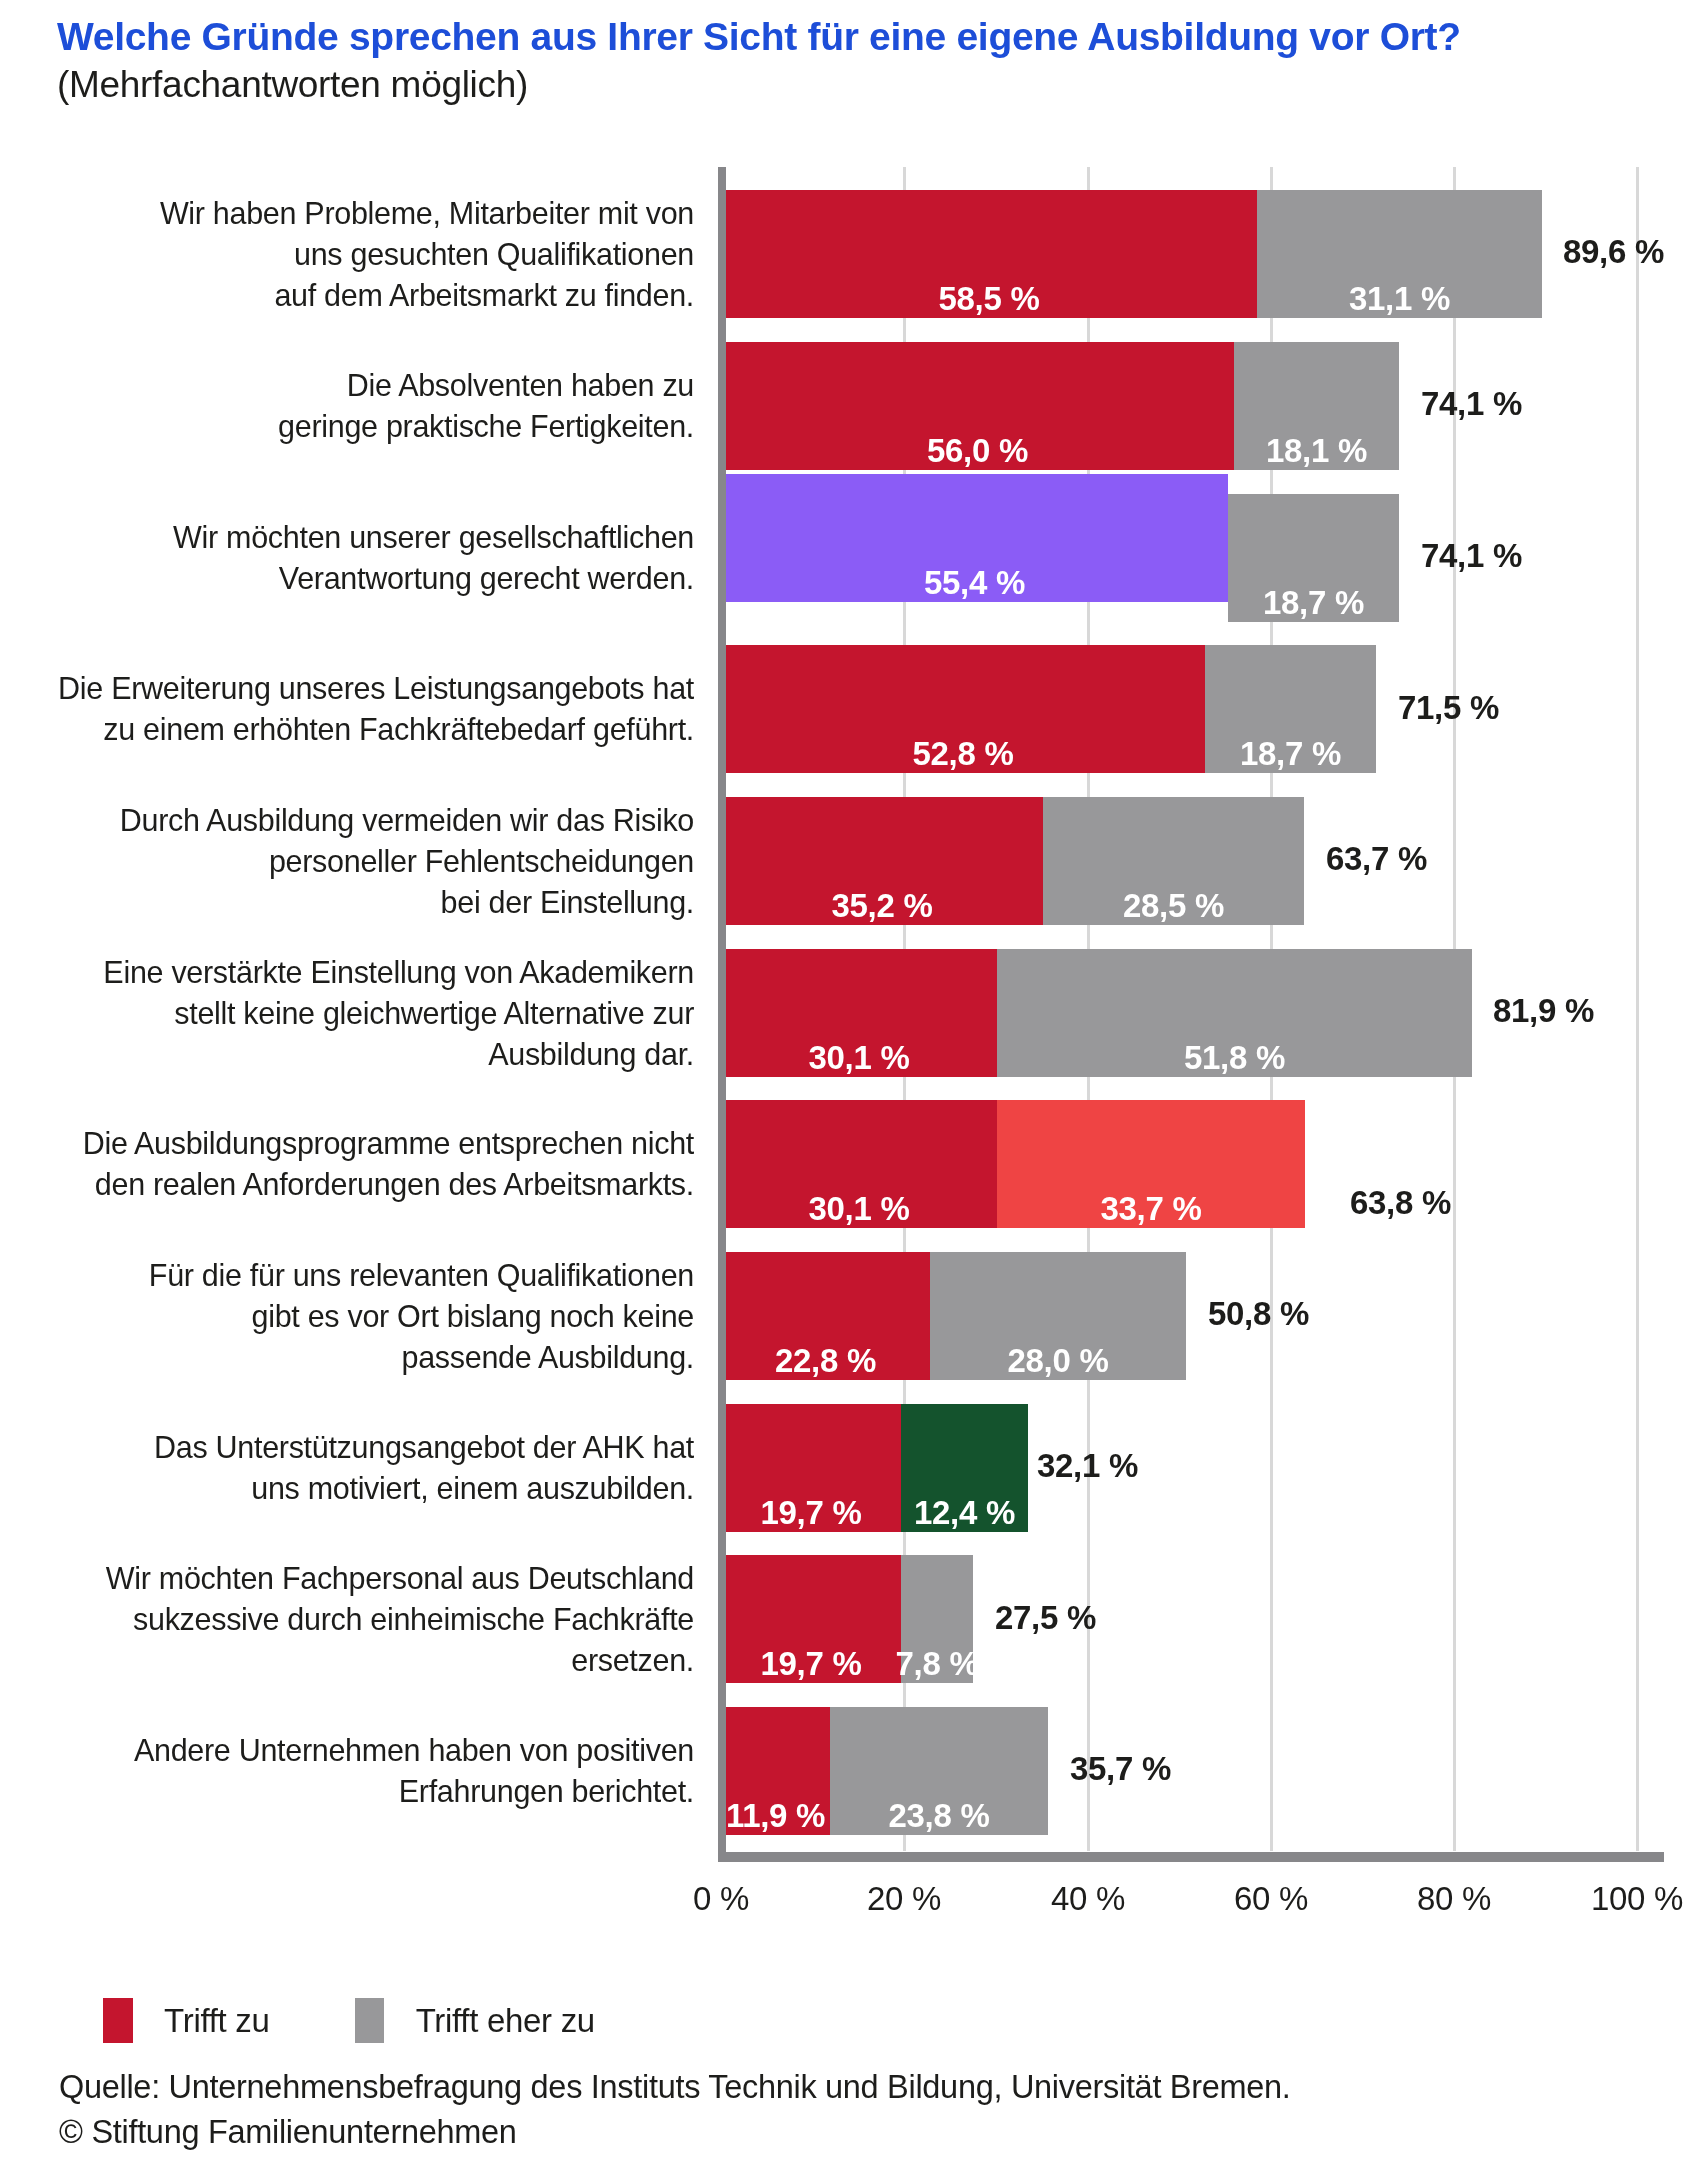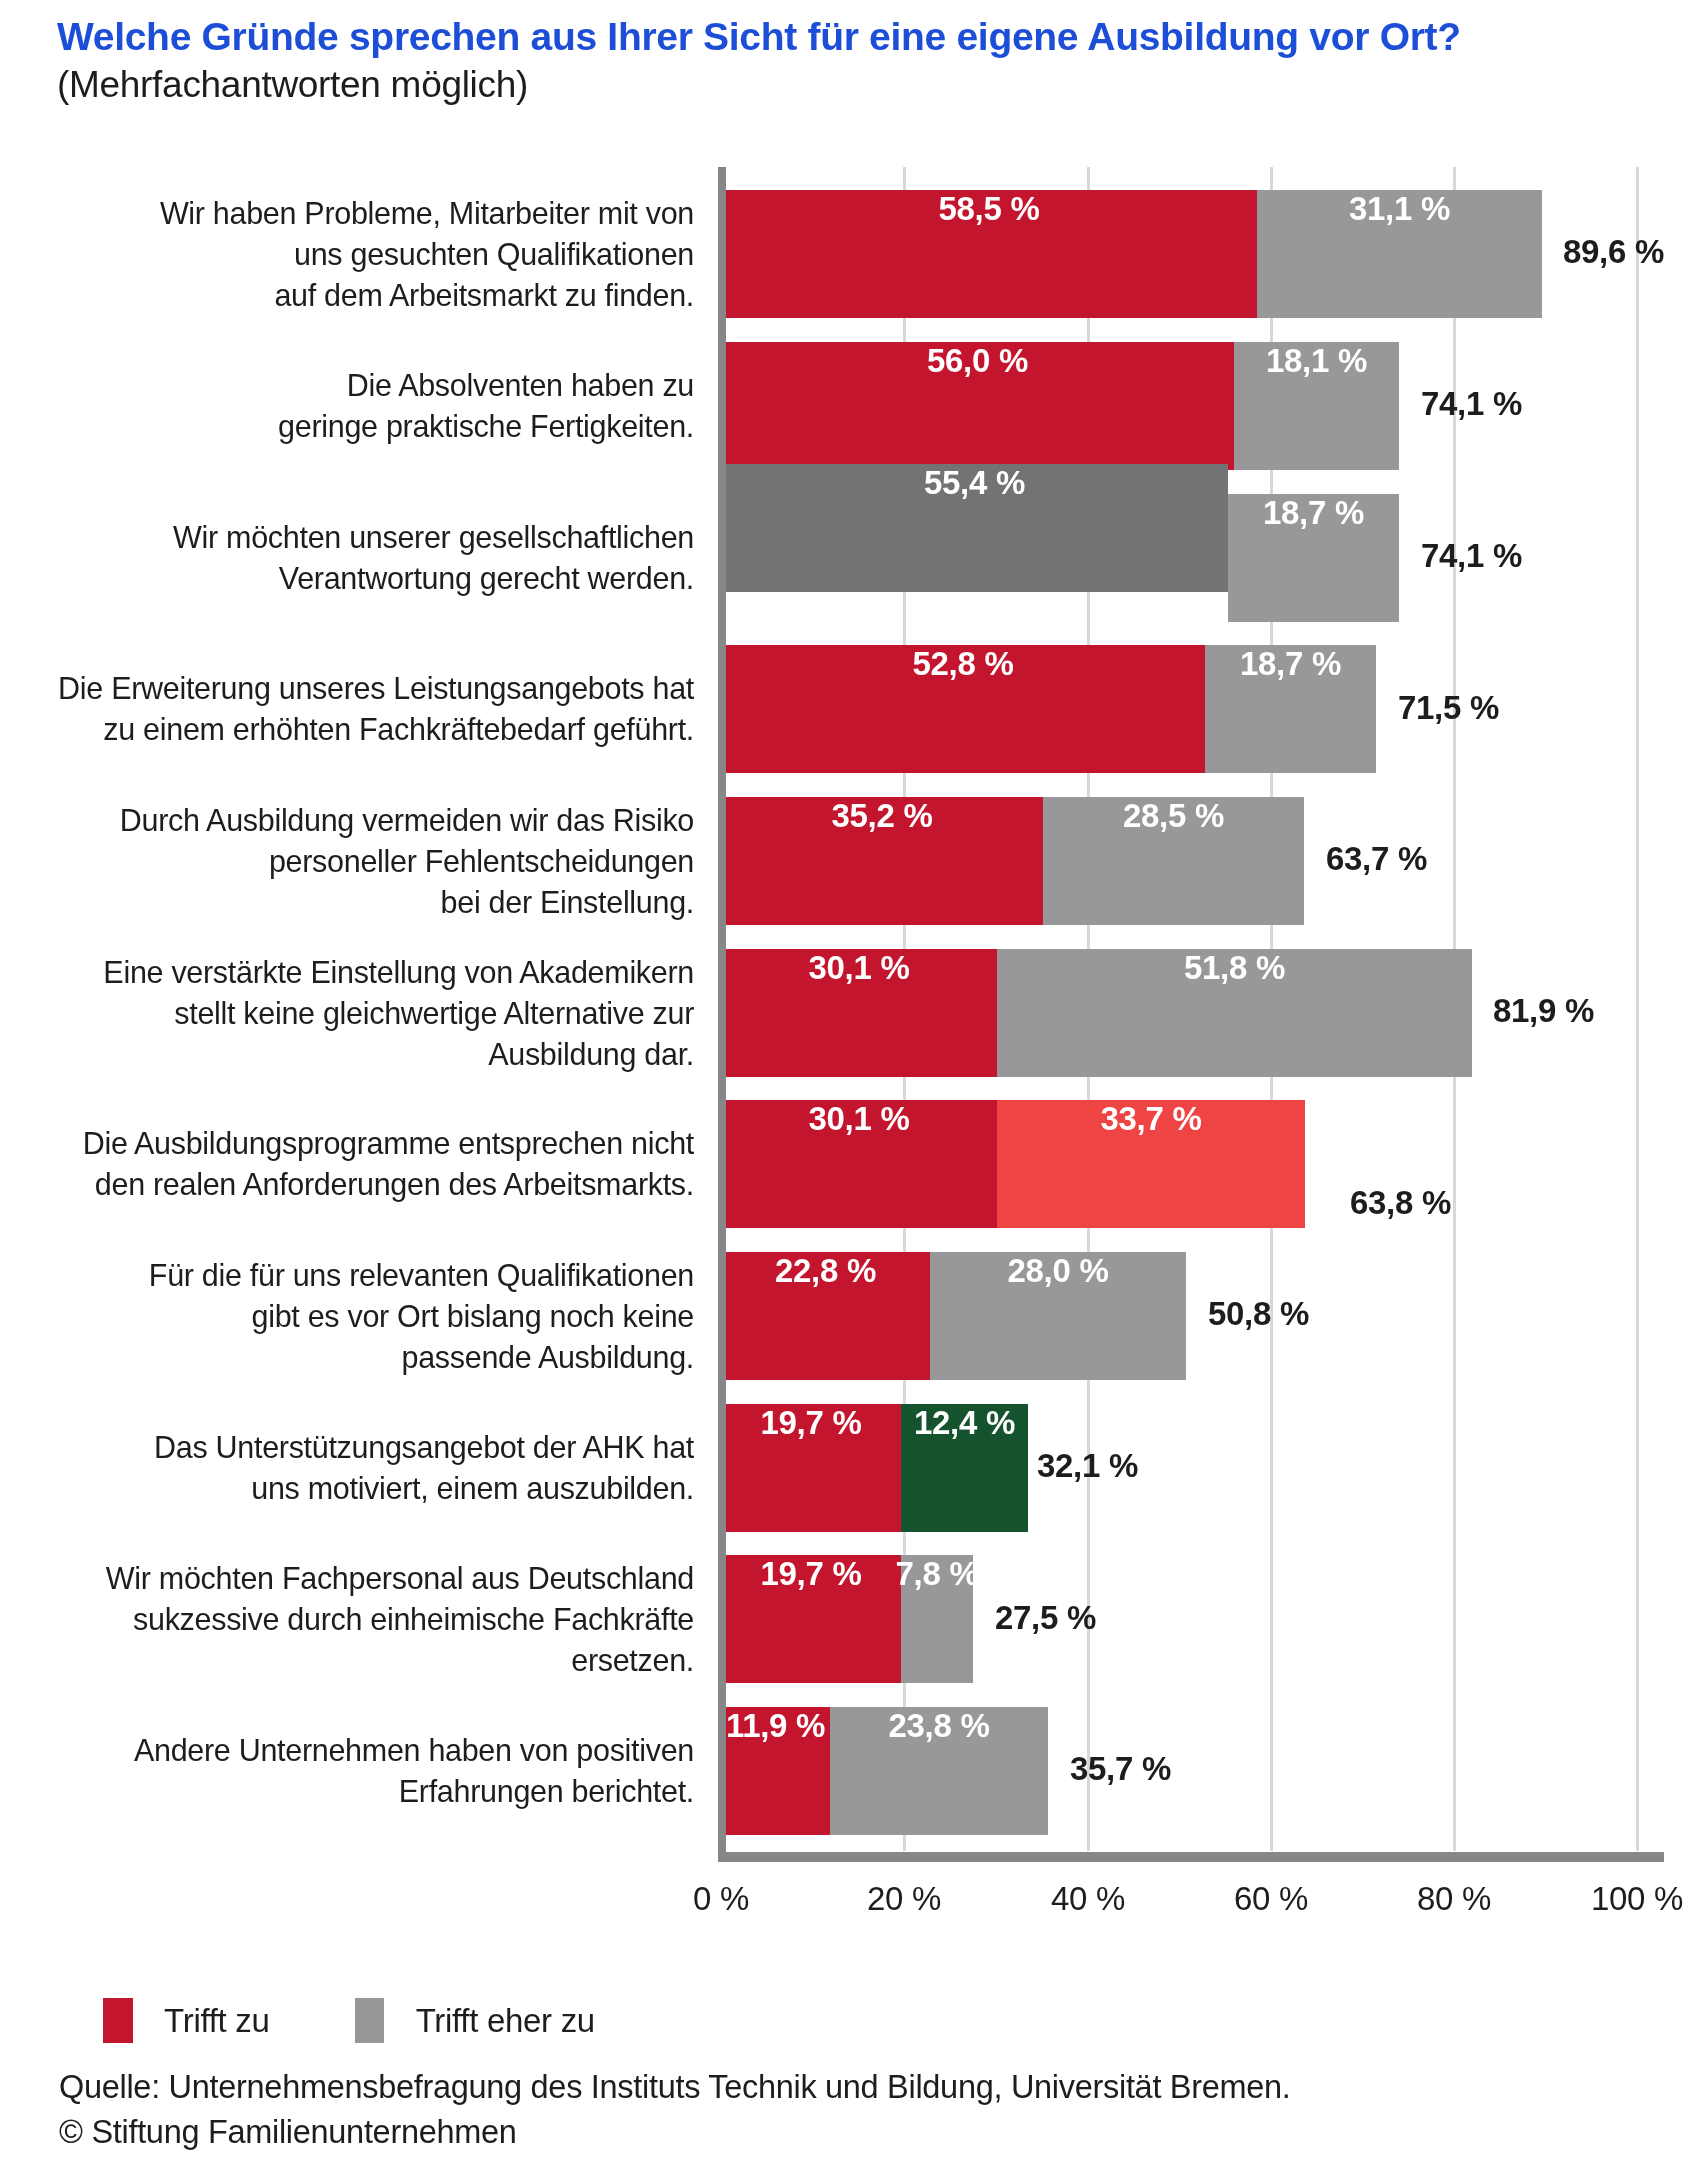--- a/index.html
+++ b/index.html
@@ -15,21 +15,21 @@
   .gridline{position:absolute;width:3px;z-index:0;}
   .axis-y{position:absolute;z-index:3;}
   .axis-x{position:absolute;z-index:3;}
 
   .rowlabel{
     position:absolute;display:flex;flex-direction:column;justify-content:center;
     align-items:flex-end;text-align:right;font-size:30.5px;line-height:41px;z-index:1;
   }
   .rowlabel div{white-space:nowrap;}
 
-  .seg{position:absolute;display:flex;align-items:flex-start;justify-content:center;z-index:2;}
+  .seg{position:absolute;display:flex;align-items:flex-end;justify-content:center;z-index:2;}
   .seg .val{color:#ffffff;font-weight:700;font-size:33px;white-space:nowrap;}
 
   .total{position:absolute;font-weight:700;font-size:33px;white-space:nowrap;z-index:2;color:#1d1d1b;}
 
   .tick{position:absolute;transform:translateX(-50%);font-size:33px;white-space:nowrap;color:#1d1d1b;}
 
   .legend{position:absolute;left:59px;top:1998px;display:flex;align-items:center;z-index:1;margin-left:44px;}
   .swatch{display:inline-block;width:29.6px;height:45px;}
   .legend-label{font-size:33px;margin-left:31.5px;white-space:nowrap;}
   .legend-gap{display:inline-block;width:85px;}
@@ -59,21 +59,21 @@
       </div>
       <div class="seg" style="left: 1257px; top: 190px; width: 285px; height: 128px; background: rgb(152, 152, 154);">
         <span class="val">31,1&nbsp;%</span>
       </div>
       <div class="seg" style="left: 721px; top: 342px; width: 513px; height: 128px; background: rgb(196, 21, 46);">
         <span class="val">56,0&nbsp;%</span>
       </div>
       <div class="seg" style="left: 1234px; top: 342px; width: 165px; height: 128px; background: rgb(152, 152, 154);">
         <span class="val">18,1&nbsp;%</span>
       </div>
-      <div class="seg" style="left: 721px; top: 464px; width: 507px; height: 128px; background: #737373;">
+      <div class="seg" style="left: 721px; top: 474px; width: 507px; height: 128px; background: #8b5cf6;">
         <span class="val">55,4&nbsp;%</span>
       </div>
       <div class="seg" style="left: 1228px; top: 494px; width: 171px; height: 128px; background: rgb(152, 152, 154);">
         <span class="val">18,7&nbsp;%</span>
       </div>
       <div class="seg" style="left: 721px; top: 645px; width: 484px; height: 128px; background: rgb(196, 21, 46);">
         <span class="val">52,8&nbsp;%</span>
       </div>
       <div class="seg" style="left: 1205px; top: 645px; width: 171px; height: 128px; background: rgb(152, 152, 154);">
         <span class="val">18,7&nbsp;%</span>

